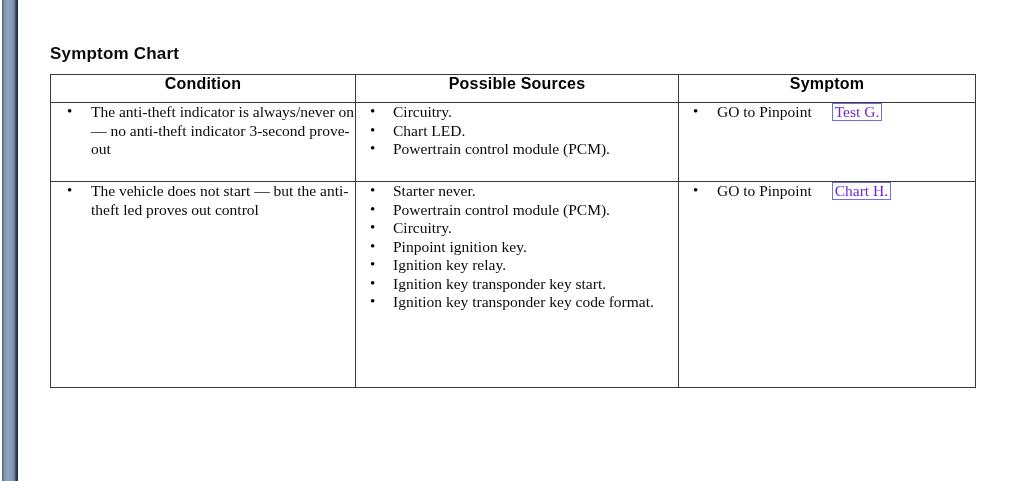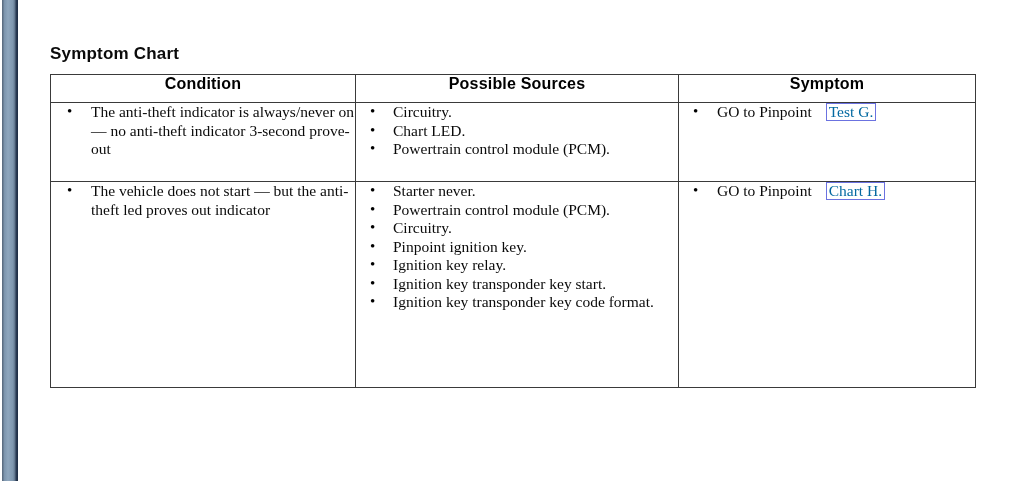--- a/index.html
+++ b/index.html
@@ -120,23 +120,23 @@
 
   
   tr.row-1 td { height: 78px; }
   tr.row-2 td { height: 205px; }
 
   
   .link-box {
     display: inline-block;
     border: 1px solid #6b72e0;
     padding: 0px 2px 0px 2px;
-    margin-left: 14px;
+    margin-left: 20px;
     line-height: 16px;
-    color: #0369a1;
+    color: #6d28d9;
   }
 </style>
 </head>
 <body>
 
 <div id="left-bar"></div>
 
 <div id="page">
 
   <div id="chart-title">Symptom Chart</div>
@@ -172,21 +172,21 @@
         <td class="act">
           <ul class="bullets">
             <li><span>GO to Pinpoint</span><span class="link-box">Test G.</span></li>
           </ul>
         </td>
       </tr>
 
       <tr class="row-2">
         <td class="cond">
           <ul class="bullets">
-            <li>The vehicle does not start — but the anti-theft led proves out indicator</li>
+            <li>The vehicle does not start — but the anti-theft led proves out control</li>
           </ul>
         </td>
         <td class="src">
           <ul class="bullets">
             <li>Starter never.</li>
             <li>Powertrain control module (PCM).</li>
             <li>Circuitry.</li>
             <li>Pinpoint ignition key.</li>
             <li>Ignition key relay.</li>
             <li>Ignition key transponder key start.</li>

